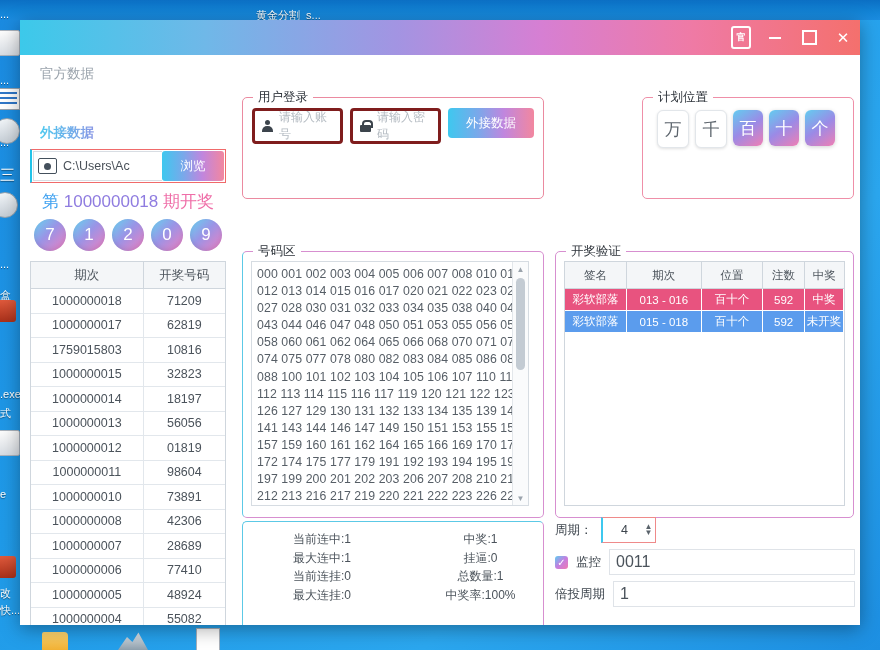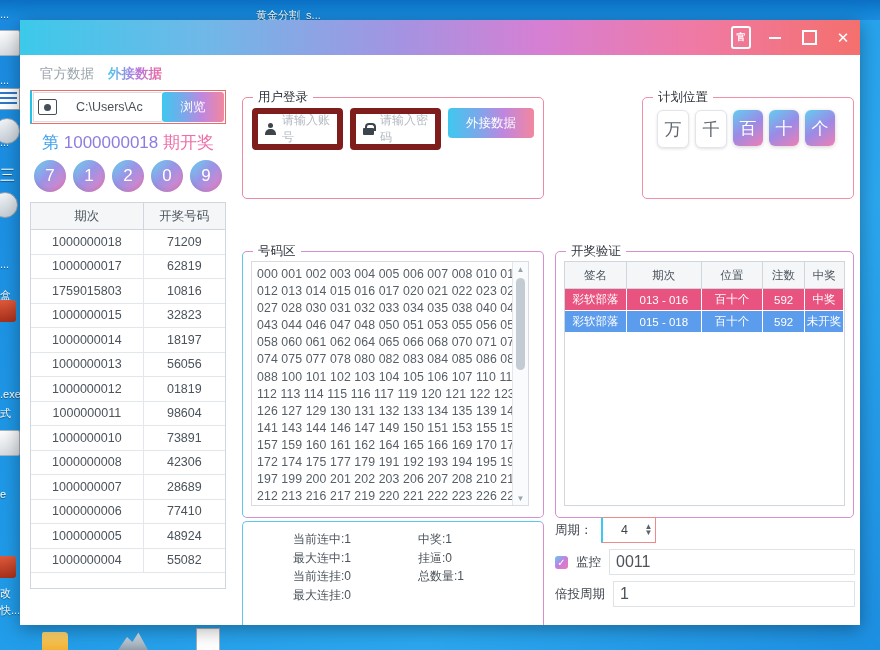--- a/index.html
+++ b/index.html
@@ -42,28 +42,28 @@
   .badge-ico{width:16px;height:19px;border:2px solid #fff;border-radius:3px;
     display:flex;align-items:center;justify-content:center;font-size:9px;color:#fff;
     line-height:1;font-weight:bold;}
   .glyph-min{display:block;width:12px;height:2px;background:#fff;}
   .glyph-max{display:block;width:11px;height:11px;border:2px solid #fff;}
 
   #content{position:relative;width:840px;height:570px;background:#fff;}
 
   
   #left-col{position:absolute;left:8px;top:5px;width:200px;}
-  .tabs{display:flex;gap:14px;padding:5px 12px 3px 12px;font-size:13.5px;}
+  .tabs{display:flex;gap:41px;padding:5px 12px 3px 12px;font-size:13.5px;flex-direction:column;}
   .tab{cursor:default;}
   .tab.inactive{color:#9aa3ac;}
   .tab.active{background:linear-gradient(90deg,#4ec9ef,#b07ae0,#f06aa0);
     -webkit-background-clip:text;background-clip:text;color:transparent;font-weight:bold;}
   .path-row{margin:4px 2px 0 2px;display:flex;align-items:stretch;height:30px;
     border:1px solid #f06a6a;border-left:2px solid #23c3e8;padding:1px;background:#fff;}
-  .path-input{flex:1;display:flex;align-items:center;gap:19px;border:1px solid #d8dde3;
+  .path-input{flex:1;display:flex;align-items:center;gap:6px;border:1px solid #d8dde3;
     border-right:none;background:#fff;padding:12px 4px;font-size:12.5px;color:#4a5159;overflow:hidden;}
   .cam-ico{width:17px;height:14px;border:1.6px solid #44505c;border-radius:2px;
     display:flex;align-items:center;justify-content:center;flex:none;}
   .cam-ico b{width:7px;height:7px;border-radius:50%;background:#44505c;display:block;}
   .btn-grad{background:linear-gradient(90deg,#3ec8ef 0%,#7aa8ea 35%,#c086de 65%,#f2879f 100%);
     color:#fff;border:none;border-radius:4px;font-size:12.5px;cursor:default;
     font-family:inherit;}
   .browse-btn{width:62px;border-radius:3px;}
   .period-line{text-align:center;margin-top:7px;font-size:17px;}
   .period-line .p1{color:#3da0f0;}
@@ -85,21 +85,21 @@
   table.hist td:last-child{border-right:none;}
 
   
   .gbox{position:absolute;border:1px solid #d78fd0;border-radius:5px;background:#fff;}
   .gbox>.leg{position:absolute;top:-9px;left:10px;background:#fff;padding:0 5px;
     font-size:12.5px;color:#2b3138;}
 
   
   #login-box{left:222px;top:42px;width:300px;height:100px;border-color:#eb8aa0;}
   .login-row{display:flex;gap:7px;padding:10px 9px 0 9px;}
-  .lfield{flex:1;height:30px;border:6px solid #7f1d1d;border-radius:4px;background:#fff;
+  .lfield{flex:1;height:30px;border:3px solid #7f1d1d;border-radius:4px;background:#fff;
     display:flex;align-items:center;gap:6px;padding:0 7px;font-size:12px;color:#b3bac1;}
   .user-ico{width:11px;height:12px;position:relative;flex:none;}
   .user-ico::before{content:"";position:absolute;top:0;left:3px;width:5px;height:5px;
     border-radius:50%;background:#3c444c;}
   .user-ico::after{content:"";position:absolute;bottom:0;left:0;width:11px;height:6px;
     border-radius:5px 5px 0 0;background:#3c444c;}
   .lock-ico{width:11px;height:12px;position:relative;flex:none;}
   .lock-ico::before{content:"";position:absolute;top:0;left:2px;width:7px;height:6px;
     border:2px solid #3c444c;border-bottom:none;border-radius:4px 4px 0 0;}
   .lock-ico::after{content:"";position:absolute;bottom:0;left:0;width:11px;height:7px;
@@ -142,21 +142,21 @@
   table.vtbl th:last-child{border-right:none;}
   table.vtbl td{height:19px;text-align:center;color:#fff;
     border-right:1px solid #fff;border-bottom:1px solid #fff;}
   tr.r-pink td{background:#e8537f;}
   tr.r-blue td{background:#5b9ced;}
 
   
   #stats-box{left:222px;top:466px;width:300px;height:160px;border-color:#d78fd0;
     border-left-color:#5cc9e6;border-top-color:#5cc9e6;}
   .stats-grid{display:flex;padding:8px 0 0 0;font-size:12px;color:#4b535b;}
-  .stats-col{flex:1;line-height:18.5px;}
+  .stats-col{flex:1;text-align:center;line-height:18.5px;}
   .stats-col.l{text-align:left;padding-left:50px;}
 
   
   #ctrl-area{position:absolute;left:535px;top:462px;width:300px;height:165px;}
   .ctrl-row{display:flex;align-items:center;gap:8px;margin-bottom:6px;}
   .ctrl-lbl{font-size:12.5px;color:#3d454d;}
   .spin{width:48px;height:24px;border:1px solid #ef8a8a;border-left:2px solid #3ec8ef;
     display:flex;align-items:center;background:#fff;padding:0 2px;}
   .spin .val{flex:1;text-align:center;font-size:12.5px;color:#3d454d;}
   .spin .arrows{display:flex;flex-direction:column;line-height:6px;font-size:8px;color:#5a636b;}
@@ -437,20 +437,21 @@
         <div class="stats-col l" id="stats-left">
             <div>当前连中:1</div>
             <div>最大连中:1</div>
             <div>当前连挂:0</div>
             <div>最大连挂:0</div>
           </div>
         <div class="stats-col" id="stats-right">
             <div>中奖:1</div>
             <div>挂逼:0</div>
             <div>总数量:1</div>
+            <div>中奖率:100%</div>
           </div>
       </div>
     </div>
 
     <div id="ctrl-area">
 
       <div class="ctrl-row">
         <span class="ctrl-lbl">周期：</span>
         <div class="spin">
           <span class="val">4</span>

